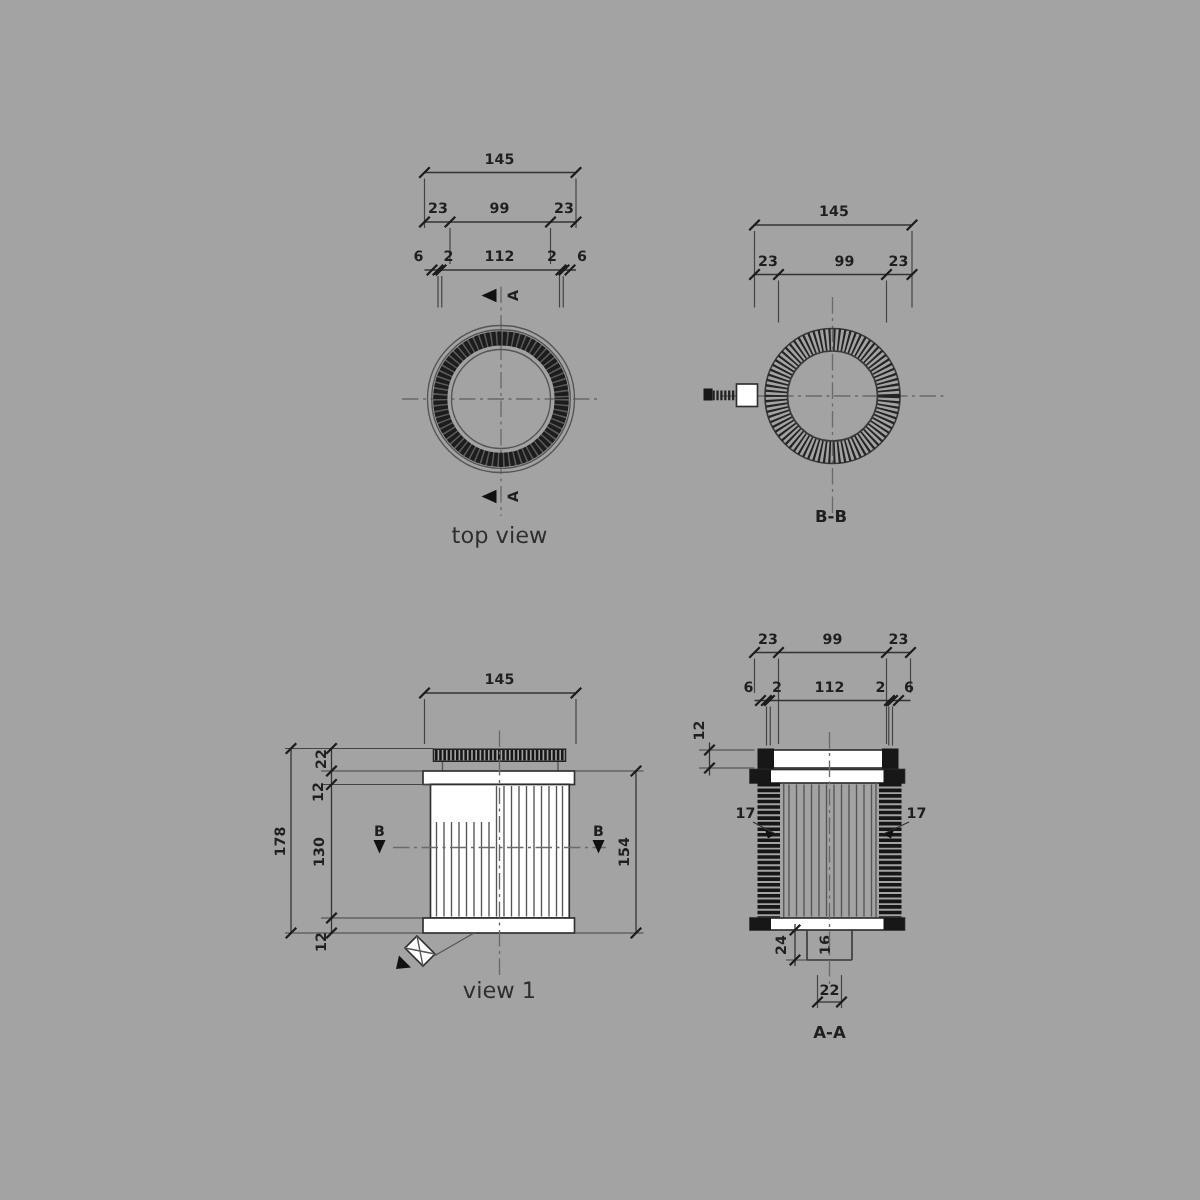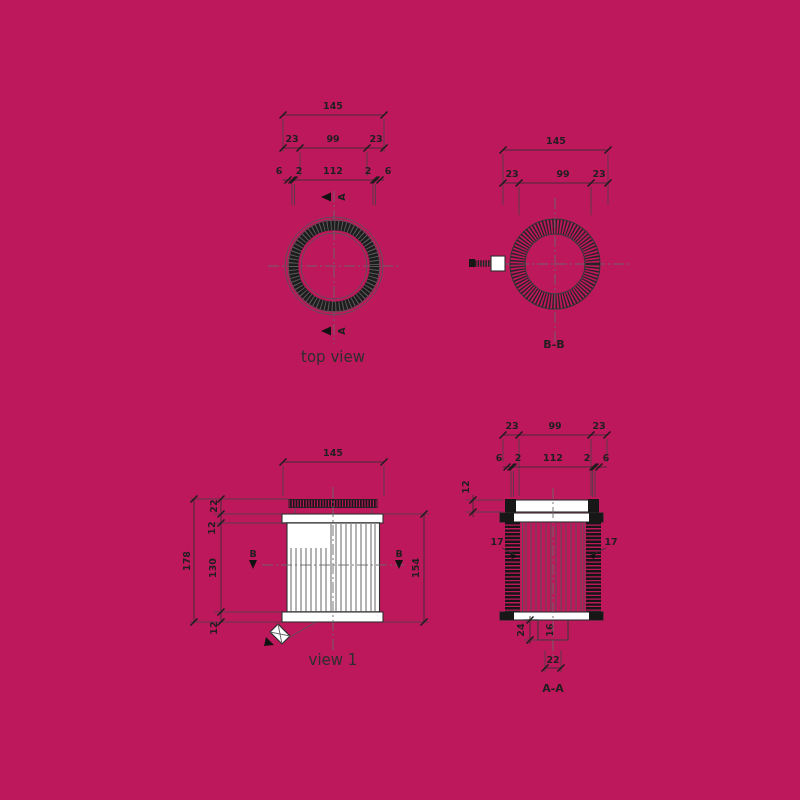--- a/index.html
+++ b/index.html
@@ -1,16 +1,16 @@
 <!DOCTYPE html>
 <html><head>
 <meta charset="utf-8">
 <style>
   html,body{margin:0;padding:0;background:#fff;}
-  .page{width:800px;height:800px;background:#be185d;position:relative;font-family:"DejaVu Sans",sans-serif;}
+  .page{width:800px;height:800px;background:#a3a3a3;position:relative;font-family:"DejaVu Sans",sans-serif;}
   svg{display:block;}
   .ln{stroke:#3a3a3a;stroke-width:1.1;fill:none}
   .thin{stroke:#555;stroke-width:0.9;fill:none}
   .cl{stroke:#6a6a6a;stroke-width:0.9;stroke-dasharray:11 3 2 3;fill:none}
   .dim{stroke:#333;stroke-width:0.85;fill:none}
   .ext{stroke:#444;stroke-width:0.8;fill:none}
   .tick{stroke:#1c1c1c;stroke-width:1.5;fill:none}
   .dimtxt{font-family:"DejaVu Sans",sans-serif;font-size:9.5px;font-weight:600;fill:#1f1f1f;text-anchor:middle}
   .viewlbl{font-family:"DejaVu Sans",sans-serif;font-size:15px;fill:#2e2e2e;text-anchor:middle}
   .seclbl{font-family:"DejaVu Sans",sans-serif;font-size:11px;font-weight:700;fill:#1f1f1f;text-anchor:middle}

